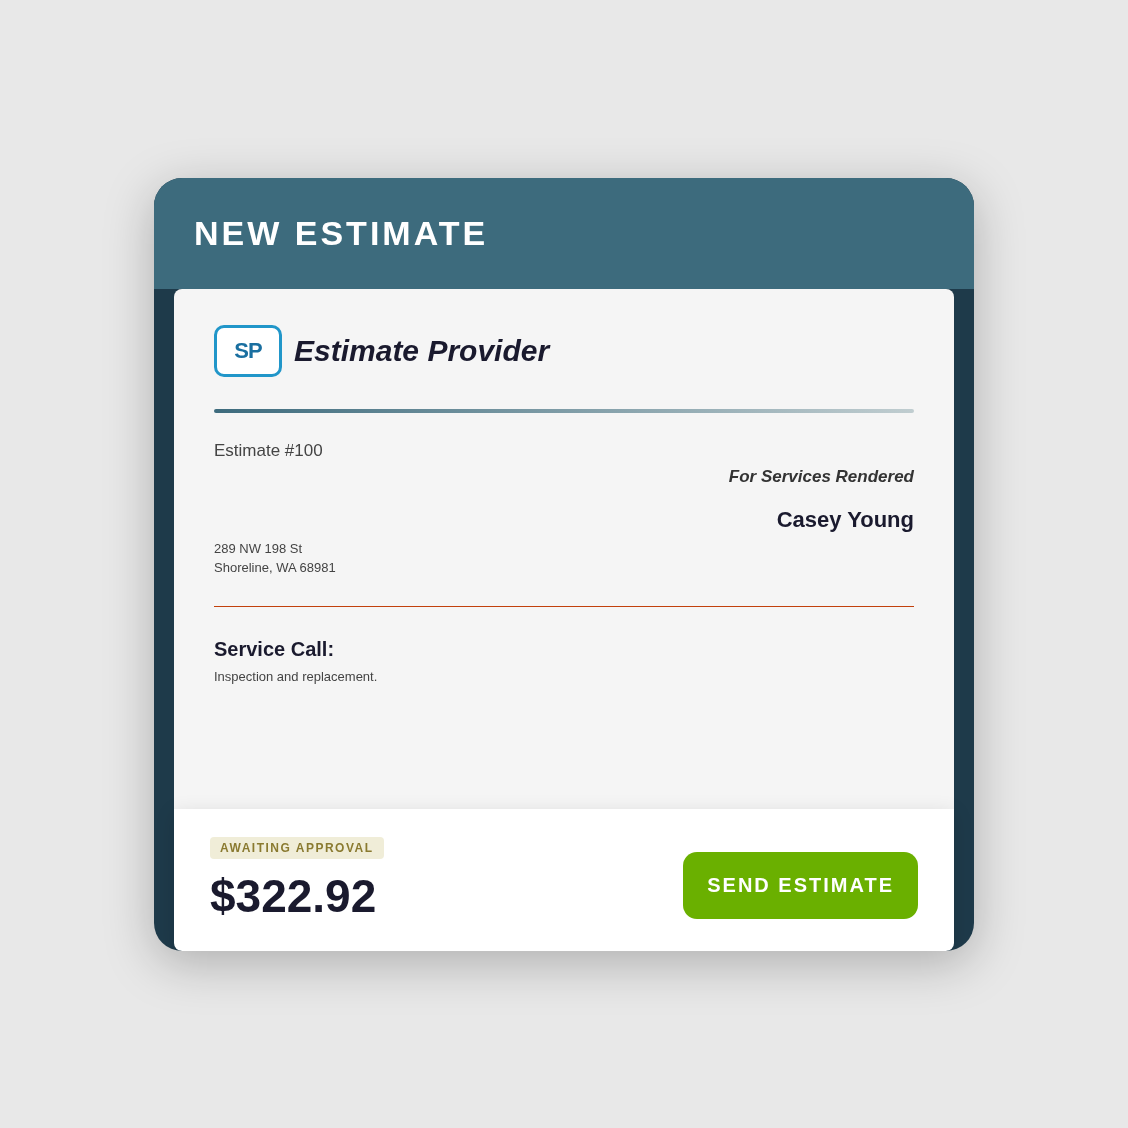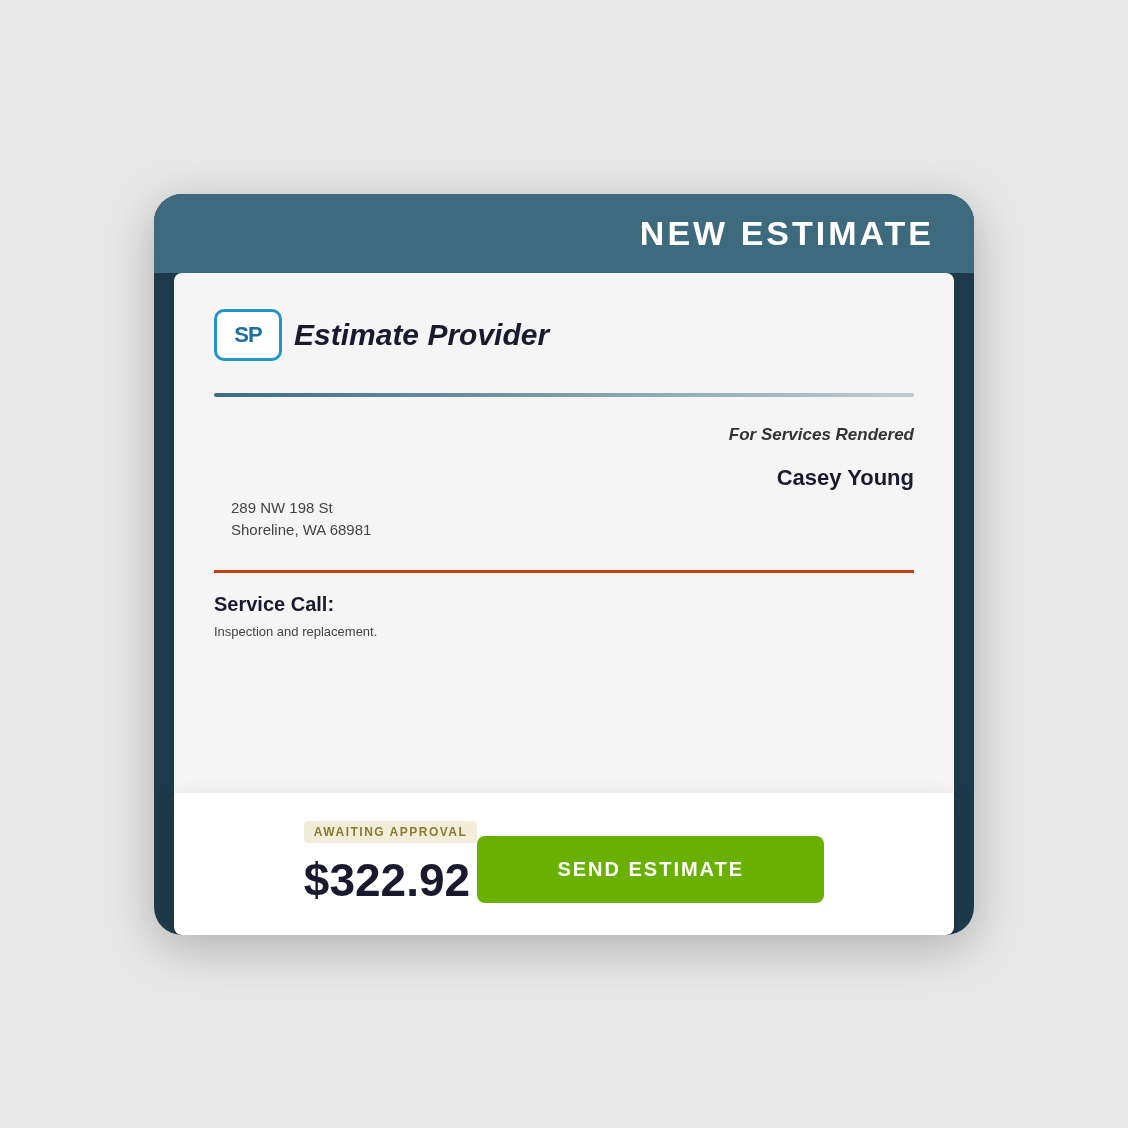--- a/index.html
+++ b/index.html
@@ -44,22 +44,22 @@
       background: #1e3a4a;
       border-radius: 28px;
       overflow: hidden;
       box-shadow: 0 12px 50px rgba(0,0,0,0.25);
       position: relative;
     }
 
     
     .card-header {
       background: #3d6b7d;
-      padding: 20px 40px;
-      text-align: right;
+      padding: 36px 40px;
+      text-align: left;
     }
 
     .card-header-title {
       color: #ffffff;
       font-size: 34px;
       font-weight: 900;
       letter-spacing: 3px;
       text-transform: uppercase;
     }
 
@@ -135,30 +135,29 @@
 
     .client-name {
       font-size: 22px;
       font-weight: 900;
       color: #1a1a2e;
       margin-bottom: 6px;
       text-align: right;
     }
 
     .client-address-line {
-      font-size: 15px;
+      font-size: 13px;
       color: #444;
       line-height: 1.5;
-      margin-left: 17px;
     }
 
     
     .service-section {
-      border-top: 3px solid #c2410c;
-      padding-top: 20px;
+      border-top: 1px solid #c2410c;
+      padding-top: 31px;
       margin-top: 4px;
     }
 
     .service-label {
       font-size: 20px;
       font-weight: 900;
       color: #1a1a2e;
       margin-bottom: 8px;
     }
 
@@ -168,21 +167,21 @@
     }
 
     
     .action-bar {
       background: #ffffff;
       margin: 0 20px;
       border-radius: 0 0 8px 8px;
       padding: 28px 36px;
       display: flex;
       align-items: center;
-      justify-content: center;
+      justify-content: space-between;
       box-shadow: 0 4px 20px rgba(0,0,0,0.12);
     }
 
     .price-area {
       display: flex;
       flex-direction: column;
     }
 
     .status-badge {
       display: inline-block;
@@ -204,22 +203,22 @@
     }
 
     .send-button {
       background: #6ab000;
       color: #ffffff;
       font-size: 20px;
       font-weight: 900;
       letter-spacing: 2px;
       text-transform: uppercase;
       border: none;
-      border-radius: 8px;
-      padding: 22px 80px;
+      border-radius: 14px;
+      padding: 22px 24px;
       cursor: pointer;
       white-space: nowrap;
       margin-top: 12px;
     }
   </style>
 </head>
 <body>
 
 <div class="page-wrapper">
 
@@ -236,20 +235,21 @@
       <div class="logo-area">
         <div class="logo-box">
           <span class="logo-box-text">SP</span>
         </div>
         <span class="logo-company-name">Estimate Provider</span>
       </div>
 
       <div class="divider"></div>
 
       <div class="estimate-info">
+        <div class="estimate-number">Estimate #100</div>
         <div class="estimate-subtitle">For Services Rendered</div>
         <div class="client-name">Casey Young</div>
         <div class="client-address-line">289 NW 198 St</div>
         <div class="client-address-line">Shoreline, WA 68981</div>
       </div>
 
       <div class="service-section">
         <div class="service-label">Service Call:</div>
         <div class="service-description">Inspection and replacement.</div>
       </div>

